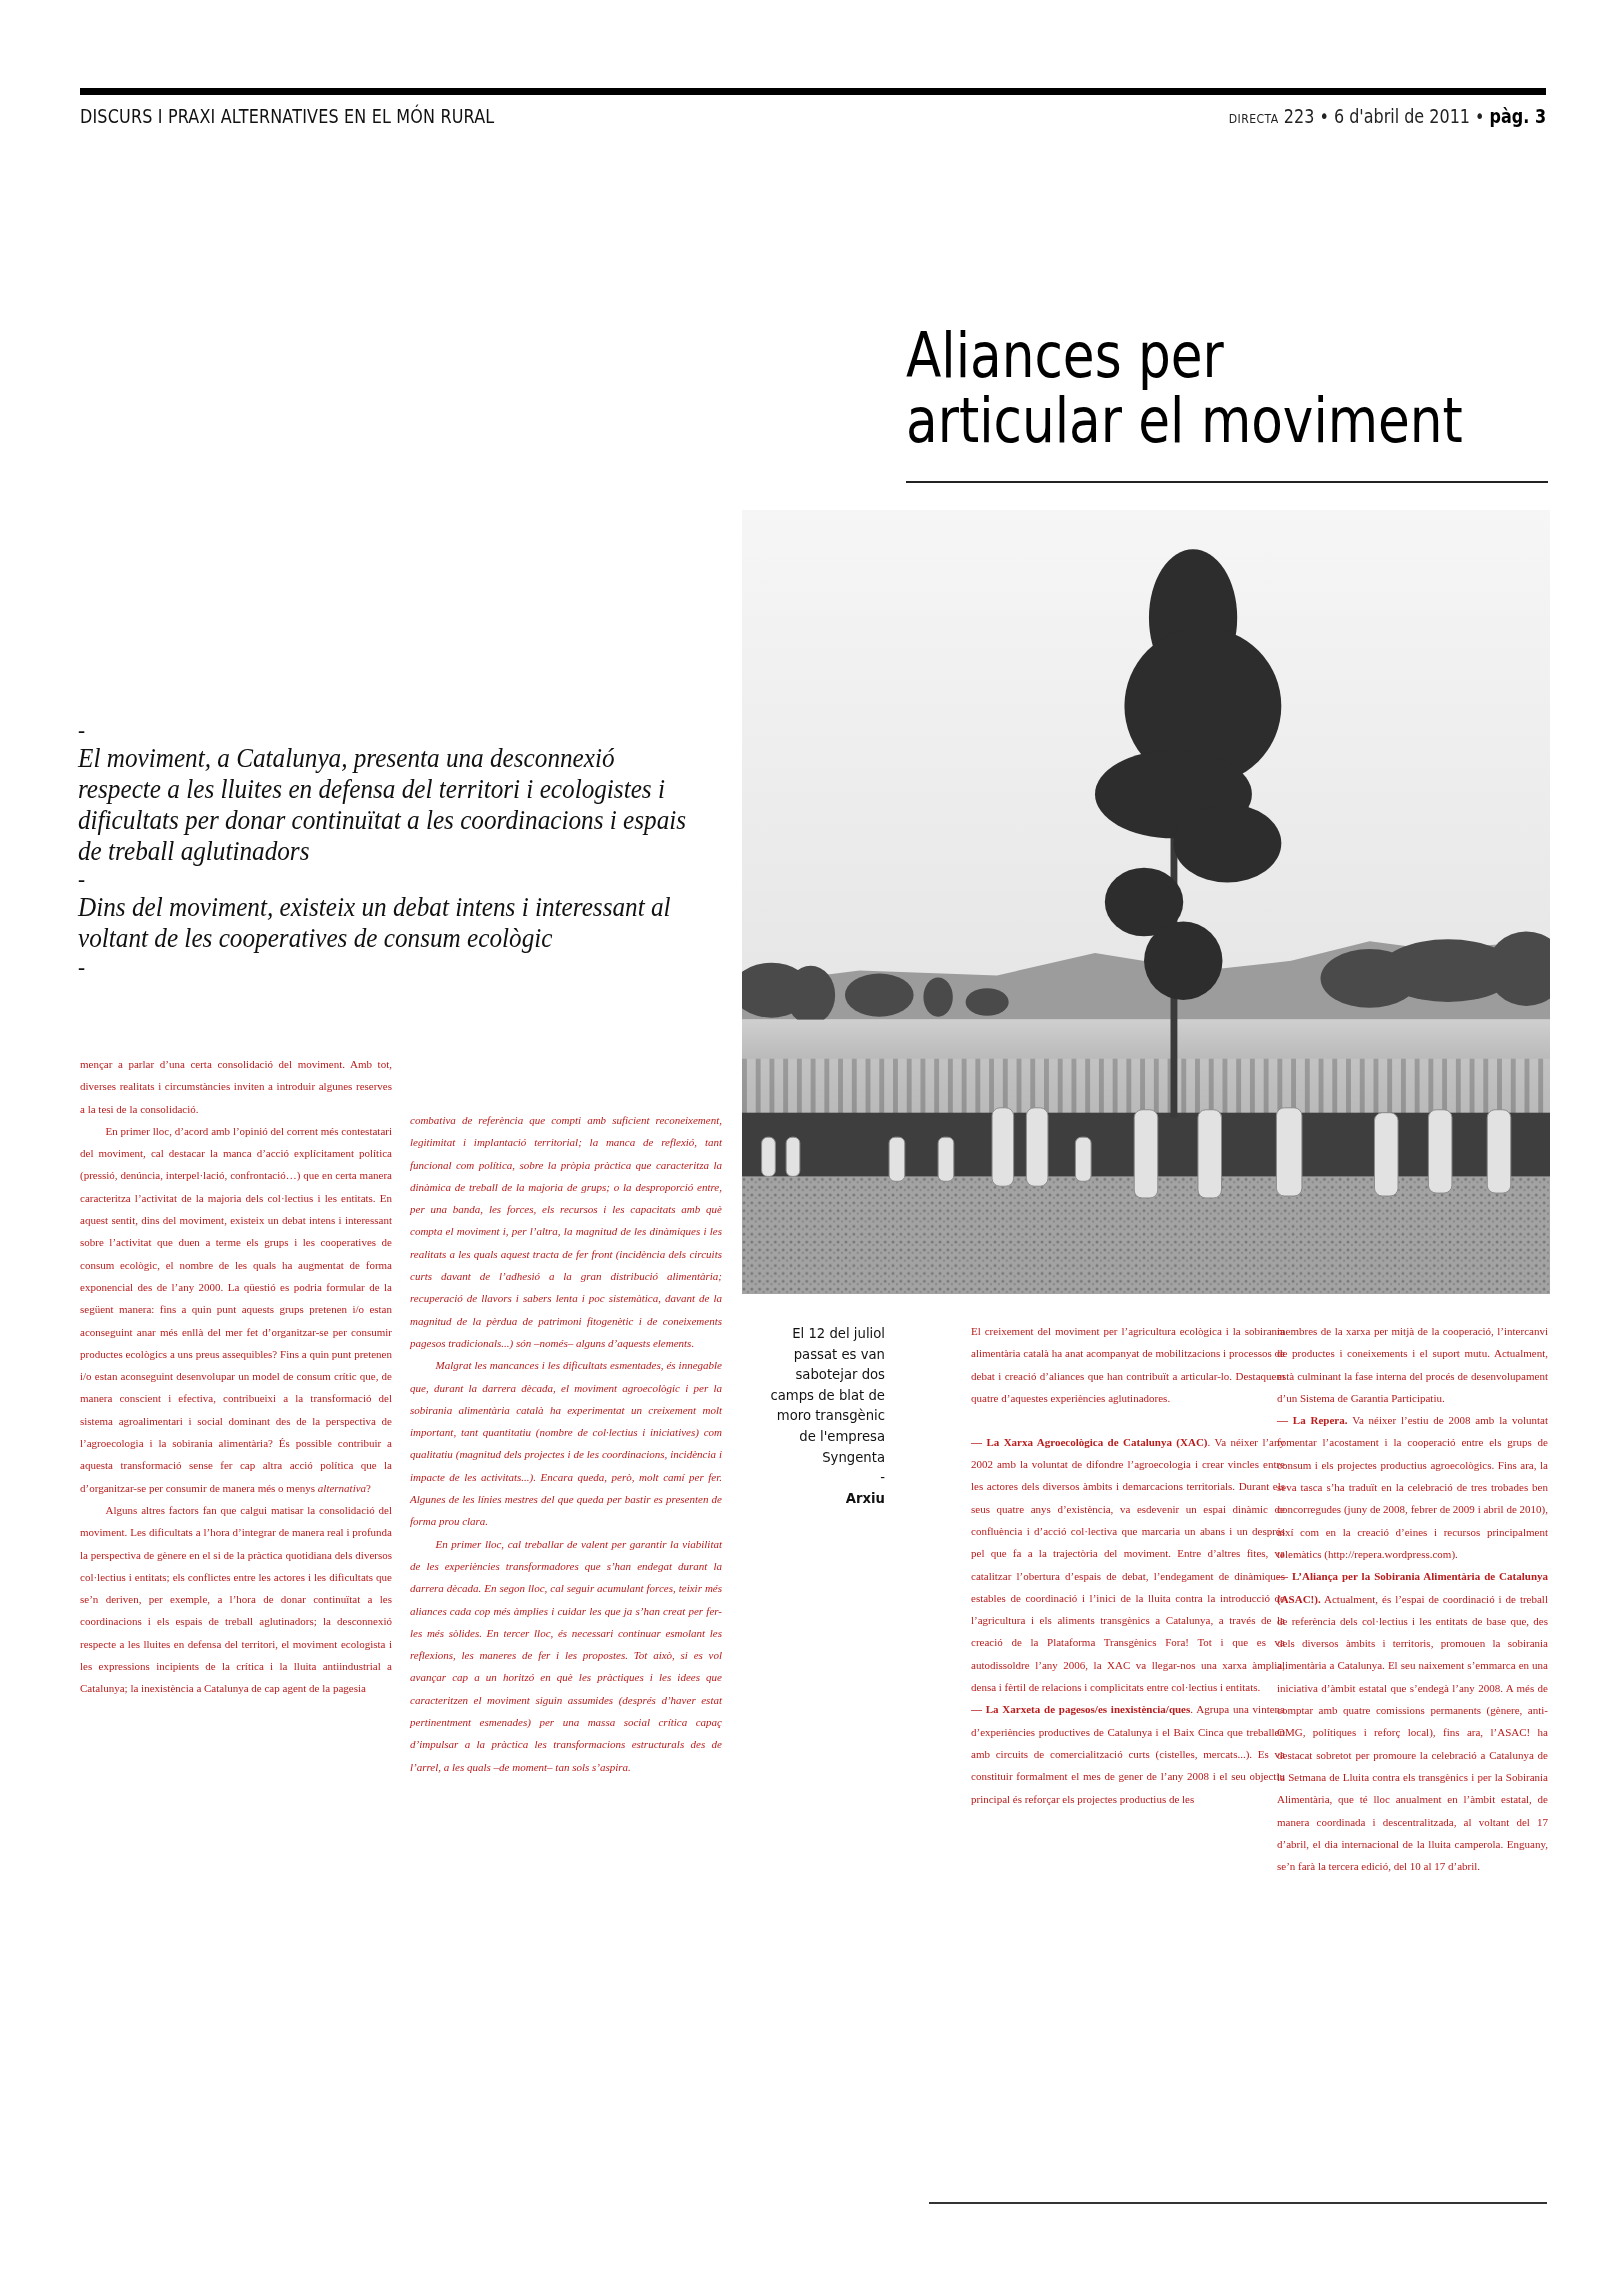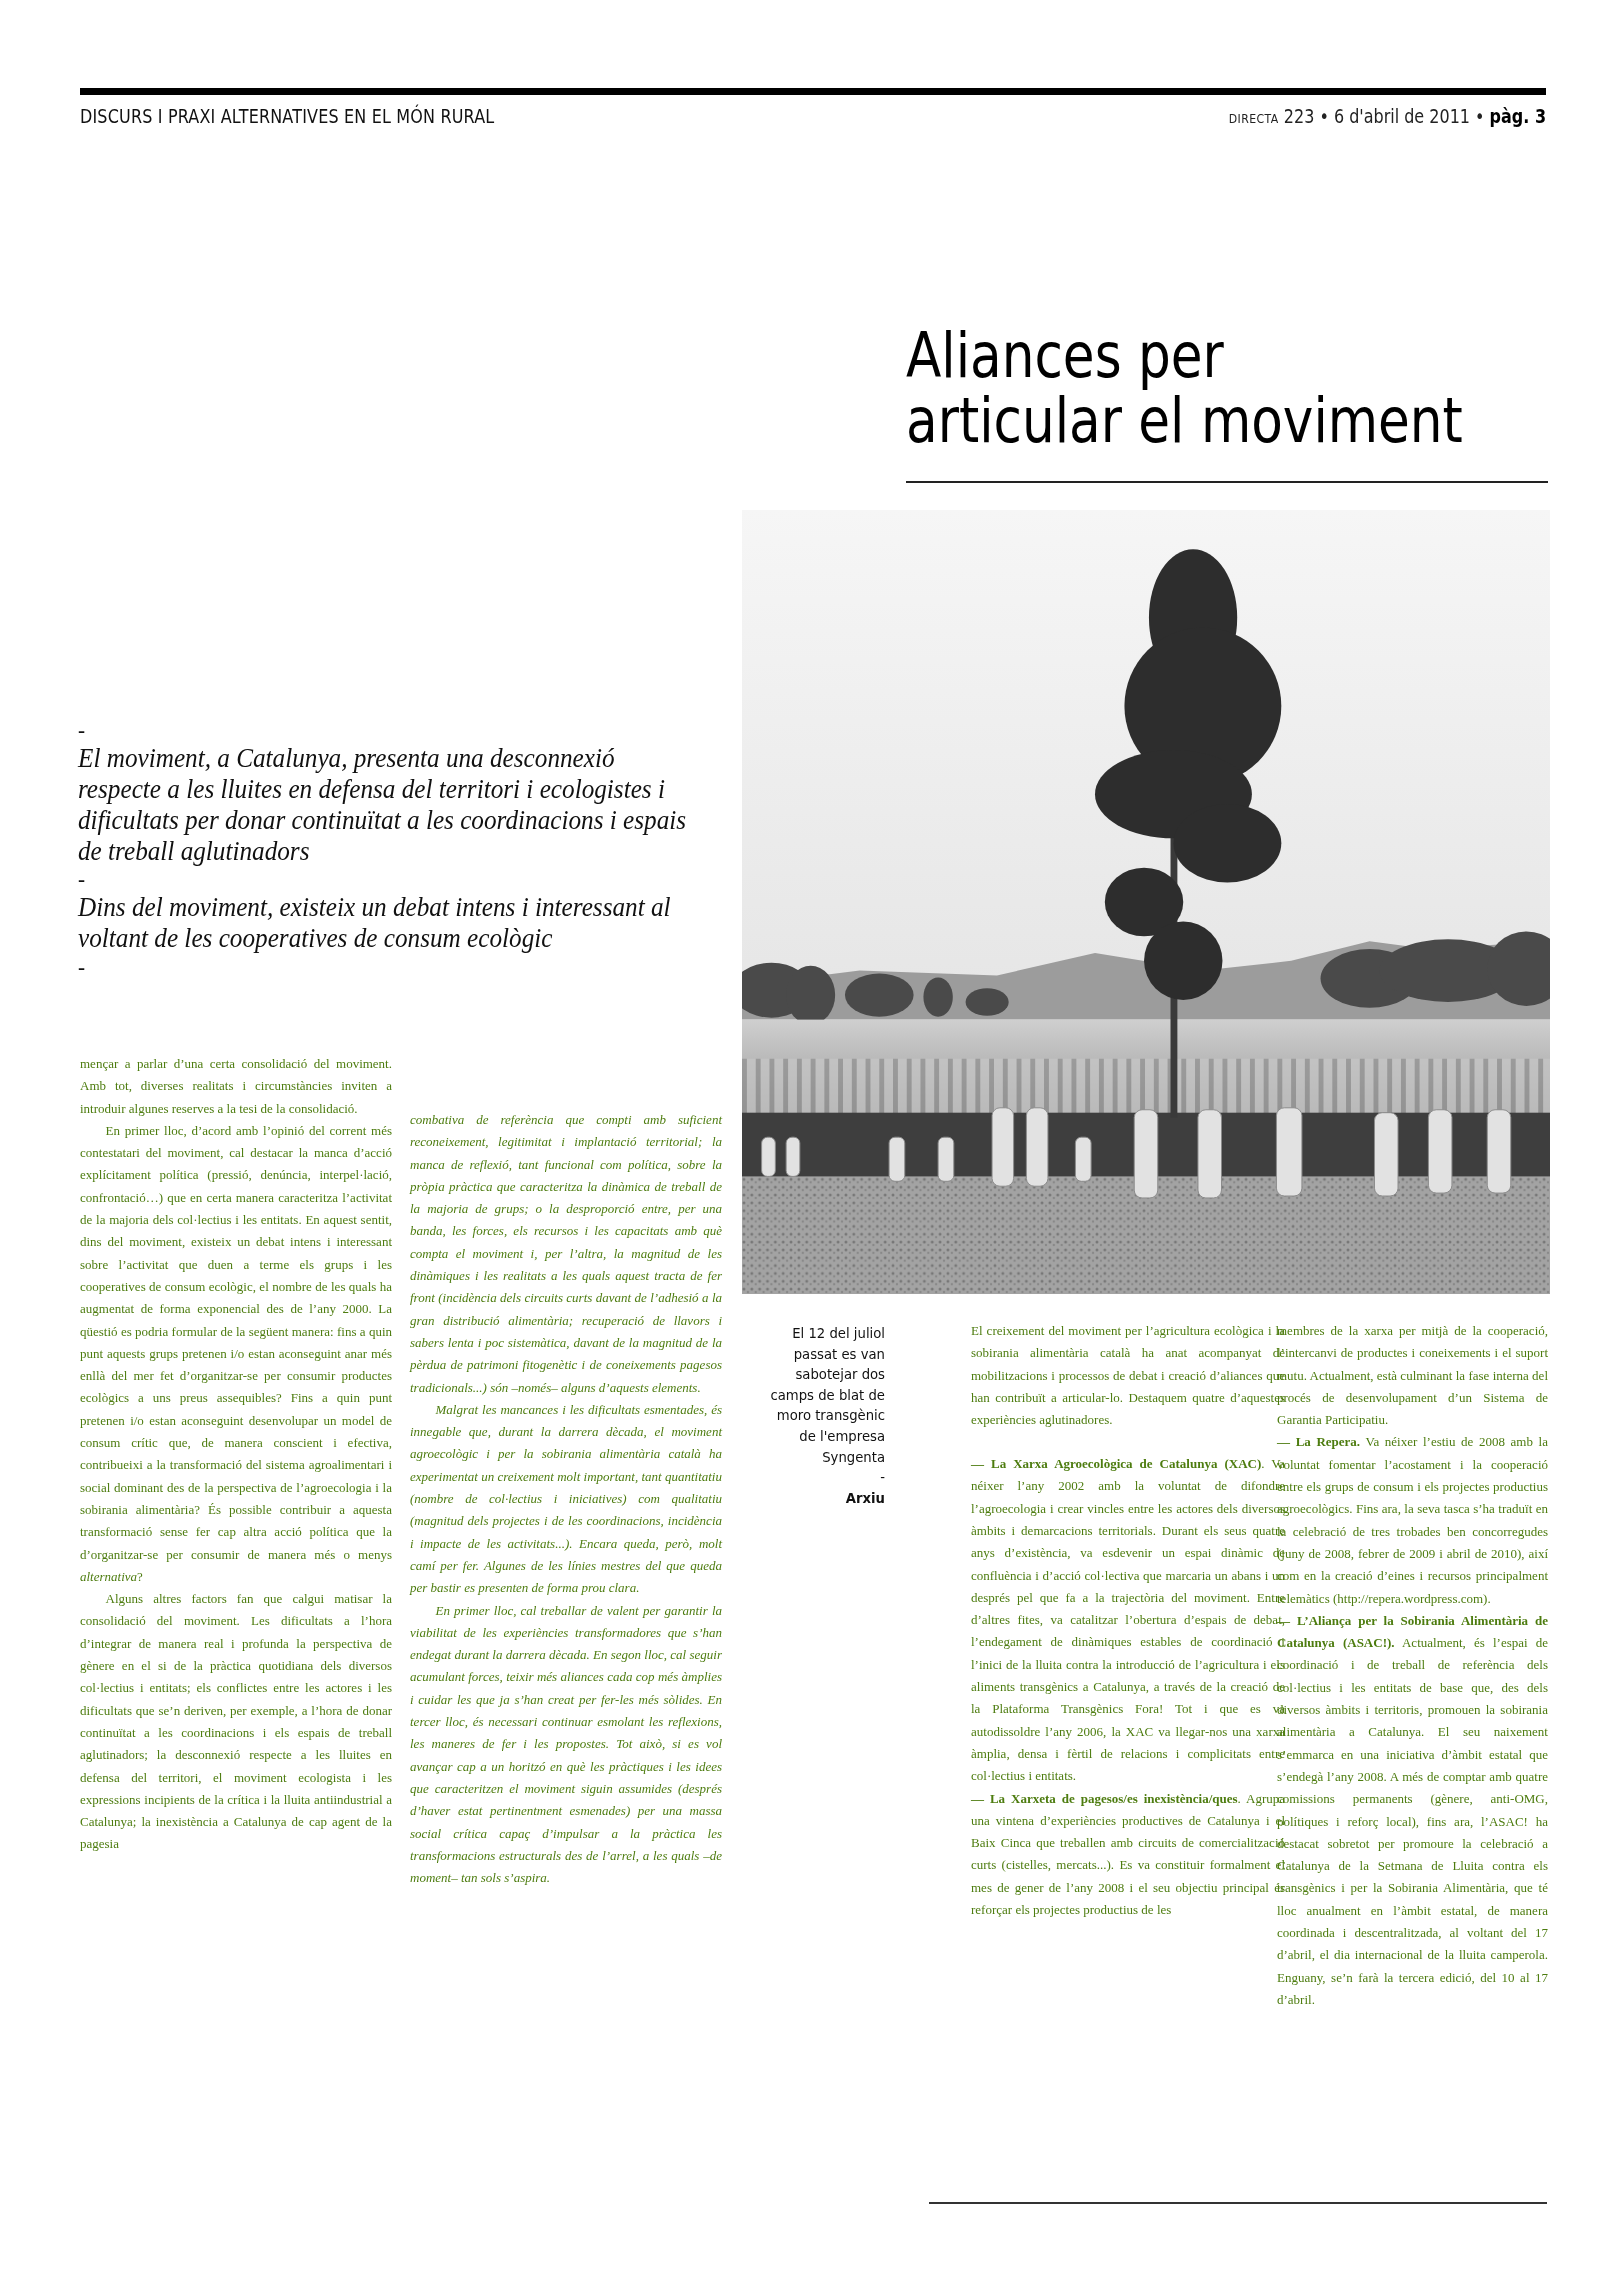--- a/index.html
+++ b/index.html
@@ -15,21 +15,21 @@
   .title { position: absolute; left: 906px; top: 323px; font-family: "DejaVu Sans", sans-serif; font-size: 63px; line-height: 65px; font-weight: normal; color: #000; transform: scaleX(0.82); transform-origin: left top; white-space: nowrap; }
   .title-rule { position: absolute; left: 906px; top: 481px; width: 642px; height: 2px; background: #222; }
 
   .photo { position: absolute; left: 742px; top: 510px; width: 808px; height: 784px; overflow: hidden; }
   .photo svg { display: block; width: 100%; height: 100%; }
 
   .pull { position: absolute; left: 78px; top: 720px; width: 686px; font-family: "Liberation Serif", serif; font-style: italic; font-size: 28px; line-height: 31px; color: #111; transform: scaleX(0.9); transform-origin: left top; }
   .pull .dash { display: block; font-size: 23.5px; line-height: 21.6px; height: 21.6px; }
   .pull .q { display: block; margin-bottom: 3.9px; }
 
-  .col { position: absolute; font-family: "Liberation Serif", serif; font-size: 13px; line-height: 22.3px; text-align: justify; hyphens: manual; color: #4d7c0f; }
+  .col { position: absolute; font-family: "Liberation Serif", serif; font-size: 11px; line-height: 22.3px; text-align: justify; hyphens: manual; color: #b91c1c; }
   .col p { text-indent: 0; }
   .col p.ind { text-indent: 25.5px; }
   .col1 { left: 80px; top: 1053px; width: 312px; }
   .col2 { left: 410px; top: 1109px; width: 312px; font-style: italic; }
   .col3 { left: 947px; top: 1320px; width: 314px; margin-left: 24px; }
   .col4 { left: 1277px; top: 1320px; width: 271px; }
   .col b { font-weight: bold; }
 
   .caption { position: absolute; left: 743px; top: 1323px; width: 142px; text-align: right; font-family: "DejaVu Sans", sans-serif; font-size: 14.7px; line-height: 20.6px; color: #111; transform: scaleX(0.9); transform-origin: right top; }
   .caption .credit { font-weight: bold; display: block; }

